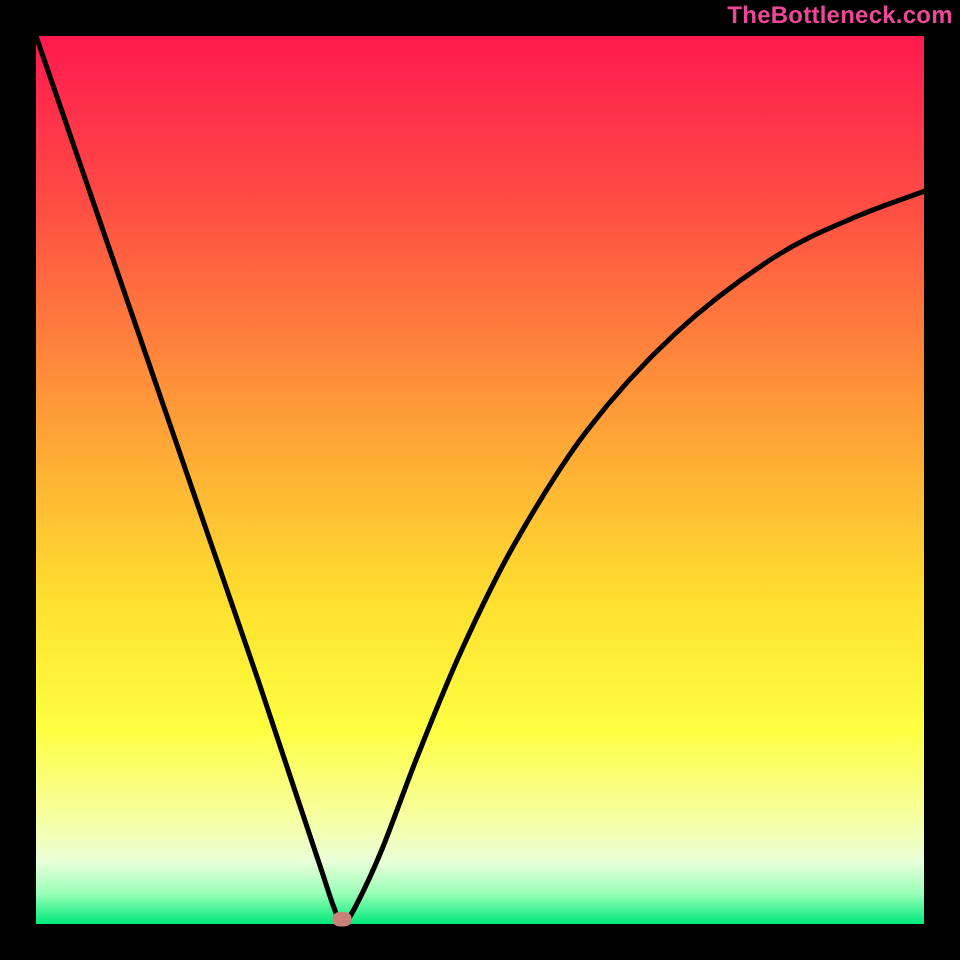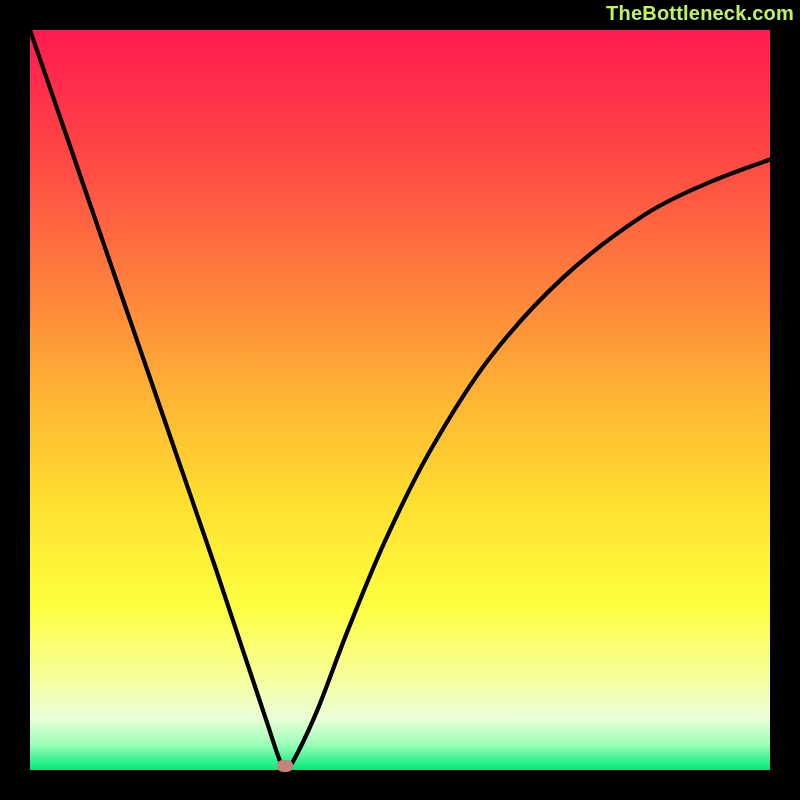--- a/index.html
+++ b/index.html
@@ -52,21 +52,21 @@
     height: 12px;
     background: #c98179;
     border-radius: 6px / 5px;
     transform: translate(-50%, -50%);
     pointer-events: none;
   }
   .watermark {
     position: absolute;
     top: 2px;
     right: 6px;
-    color: #bef264;
+    color: #ec4899;
     font-size: 20px;
     font-weight: 600;
     letter-spacing: 0.2px;
   }
 </style>
 </head>
 <body>
 
 <div class="frame">
 

